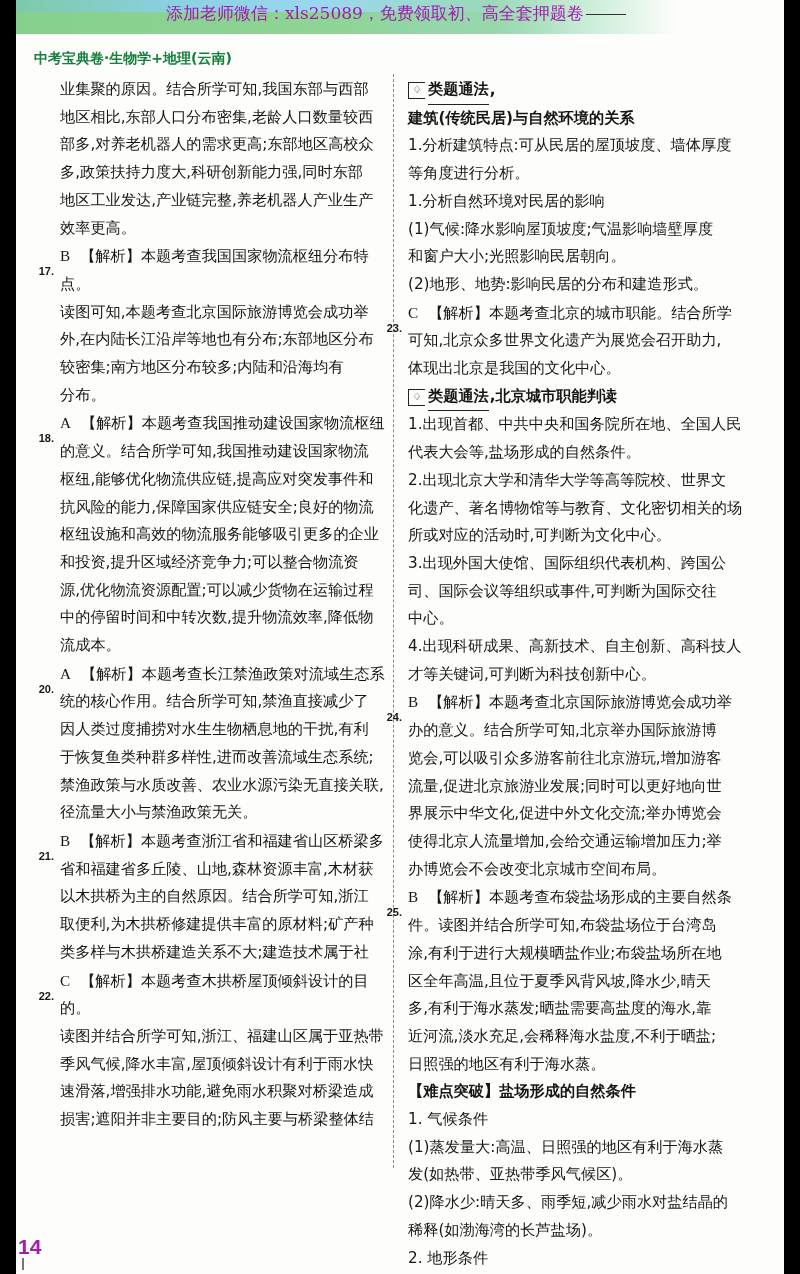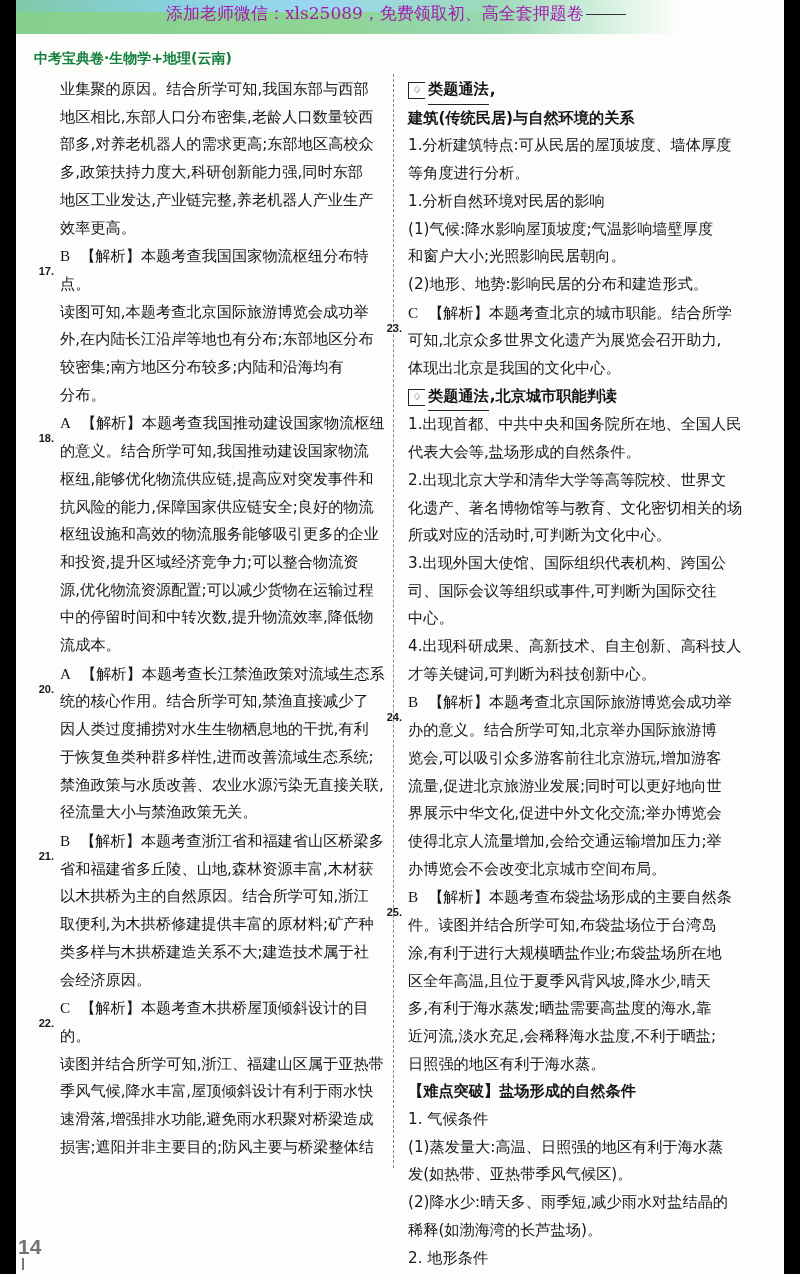--- a/index.html
+++ b/index.html
@@ -46,21 +46,21 @@
   .cont { padding-left: 40px; }
   .tip-head { display: flex; align-items: center; font-weight: bold; }
   .tip-icon {
     display: inline-block; width: 17px; height: 17px; border: 1.5px solid #222; border-right: none;
     margin-right: 3px; position: relative; font-size: 10px; line-height: 14px; text-align: center; font-weight: bold;
   }
   .tip-label { border-bottom: 1.5px solid #222; padding-bottom: 0; margin-right: 1px; }
   .bold { font-weight: bold; }
   .page-num {
     position: absolute; left: 2px; top: 1235px; font-size: 21px; font-weight: bold;
-    font-family: "Liberation Sans", sans-serif; color: #737373;
+    font-family: "Liberation Sans", sans-serif; color: #a21caf;
   }
   .cursor-mark { position: absolute; left: 6px; top: 1258px; width: 2px; height: 12px; background: #777; }
 </style>
 </head>
 <body>
 
 <div class="page">
   <div class="banner"></div>
   <div class="banner-under"></div>
   <div class="watermark">
@@ -110,21 +110,20 @@
           <div>禁渔政策与水质改善、农业水源污染无直接关联,</div>
           <div>径流量大小与禁渔政策无关。</div>
         </div>
         <div class="item">
           <span class="num">21.</span>
           <div><span class="ans">B</span><span>【解析】本题考查浙江省和福建省山区桥梁多</span></div>
           <div>省和福建省多丘陵、山地,森林资源丰富,木材获</div>
           <div>以木拱桥为主的自然原因。结合所学可知,浙江</div>
           <div>取便利,为木拱桥修建提供丰富的原材料;矿产种</div>
           <div>类多样与木拱桥建造关系不大;建造技术属于社</div>
-          <div>会经济原因。</div>
         </div>
         <div class="item">
           <span class="num">22.</span>
           <div><span class="ans">C</span><span>【解析】本题考查木拱桥屋顶倾斜设计的目的。</span></div>
           <div>读图并结合所学可知,浙江、福建山区属于亚热带</div>
           <div>季风气候,降水丰富,屋顶倾斜设计有利于雨水快</div>
           <div>速滑落,增强排水功能,避免雨水积聚对桥梁造成</div>
           <div>损害;遮阳并非主要目的;防风主要与桥梁整体结</div>
         </div>
       </div>

